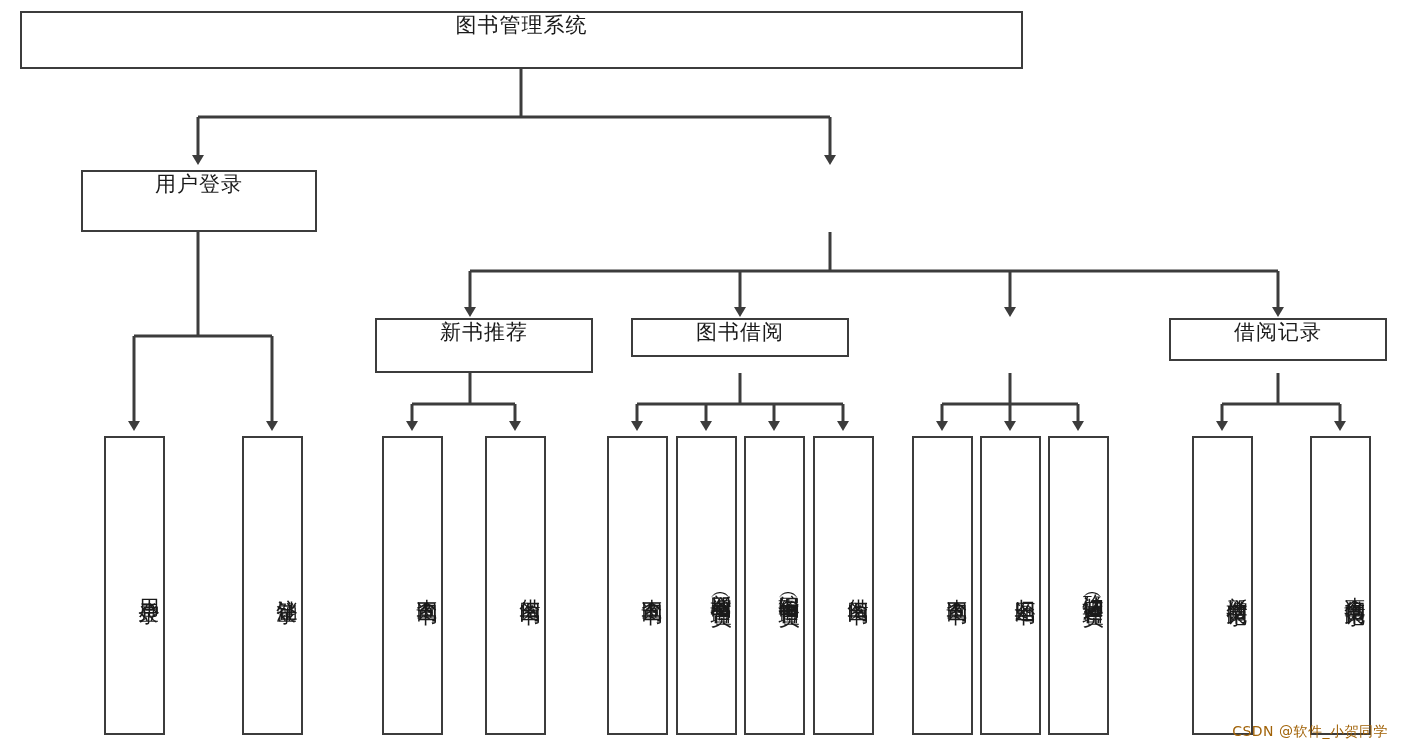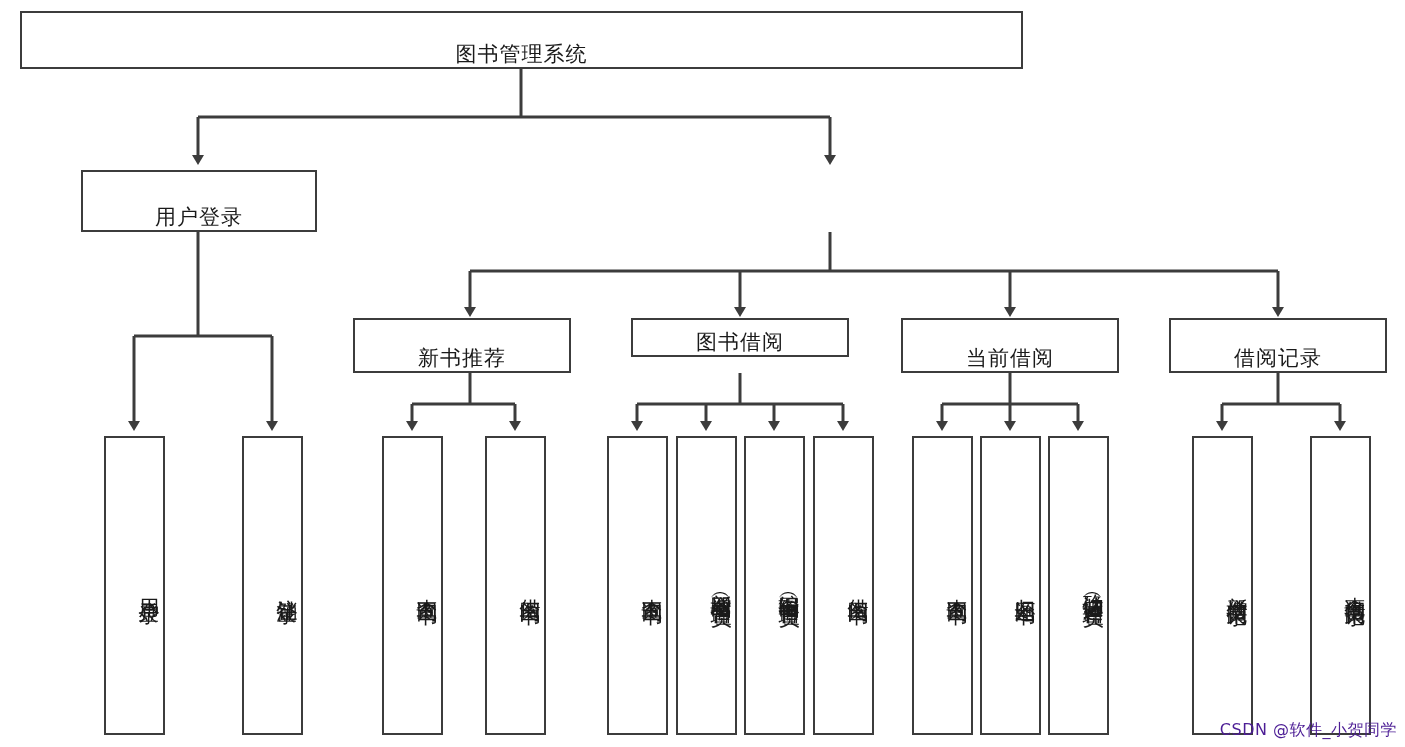--- a/index.html
+++ b/index.html
@@ -25,21 +25,21 @@
     width: 1405px;
     height: 747px;
     pointer-events: none;
   }
   .node {
     position: absolute;
     box-sizing: border-box;
     border: 2px solid #3c3c3c;
     background: #ffffff;
     display: flex;
-    align-items: flex-end;
+    align-items: flex-start;
     justify-content: center;
     color: #1a1a1a;
   }
   .node.horiz {
     font-size: 21px;
     letter-spacing: 1px;
     line-height: 1.2;
   }
   .node.vert {
     writing-mode: vertical-rl;
@@ -53,24 +53,24 @@
     justify-content: center;
   }
   .node.vert > .vlabel {
     writing-mode: vertical-rl;
     text-orientation: upright;
     display: block;
     white-space: nowrap;
   }
   #watermark {
     position: absolute;
-    right: 8px;
+    right: 17px;
     bottom: 6px;
-    font-size: 16px;
-    color: #4c1d95;
+    font-size: 14px;
+    color: #a16207;
     letter-spacing: 0.5px;
     white-space: nowrap;
   }
 </style>
 </head>
 <body>
 
 <div id="canvas">
 
   <svg class="wires" viewBox="0 0 1405 747" xmlns="http://www.w3.org/2000/svg">
@@ -125,30 +125,27 @@
   </svg>
 
   <div class="node horiz" style="left:20px; top:11px; width:1003px; height:58px;">
     <span>图书管理系统</span>
   </div>
 
   <div class="node horiz" style="left:81px; top:170px; width:236px; height:62px;">
     <span>用户登录</span>
   </div>
 
-  <div class="node horiz" style="left:353px; top:318px; width:218px; height:55px;">
+  <div class="node horiz" style="left:375px; top:318px; width:218px; height:55px;">
     <span>新书推荐</span>
   </div>
   <div class="node horiz" style="left:631px; top:318px; width:218px; height:39px;">
     <span>图书借阅</span>
   </div>
-  <div class="node horiz" style="left:901px; top:318px; width:218px; height:55px;">
-    <span>当前借阅</span>
-  </div>
-  <div class="node horiz" style="left:1169px; top:318px; width:218px; height:55px;">
+  <div class="node horiz" style="left:1169px; top:318px; width:218px; height:43px;">
     <span>借阅记录</span>
   </div>
 
   <div class="node vert" style="left:104px; top:436px; width:61px; height:299px;">
     <span class="vlabel">用户登录</span>
   </div>
   <div class="node vert" style="left:242px; top:436px; width:61px; height:299px;">
     <span class="vlabel">注销登录</span>
   </div>
 

